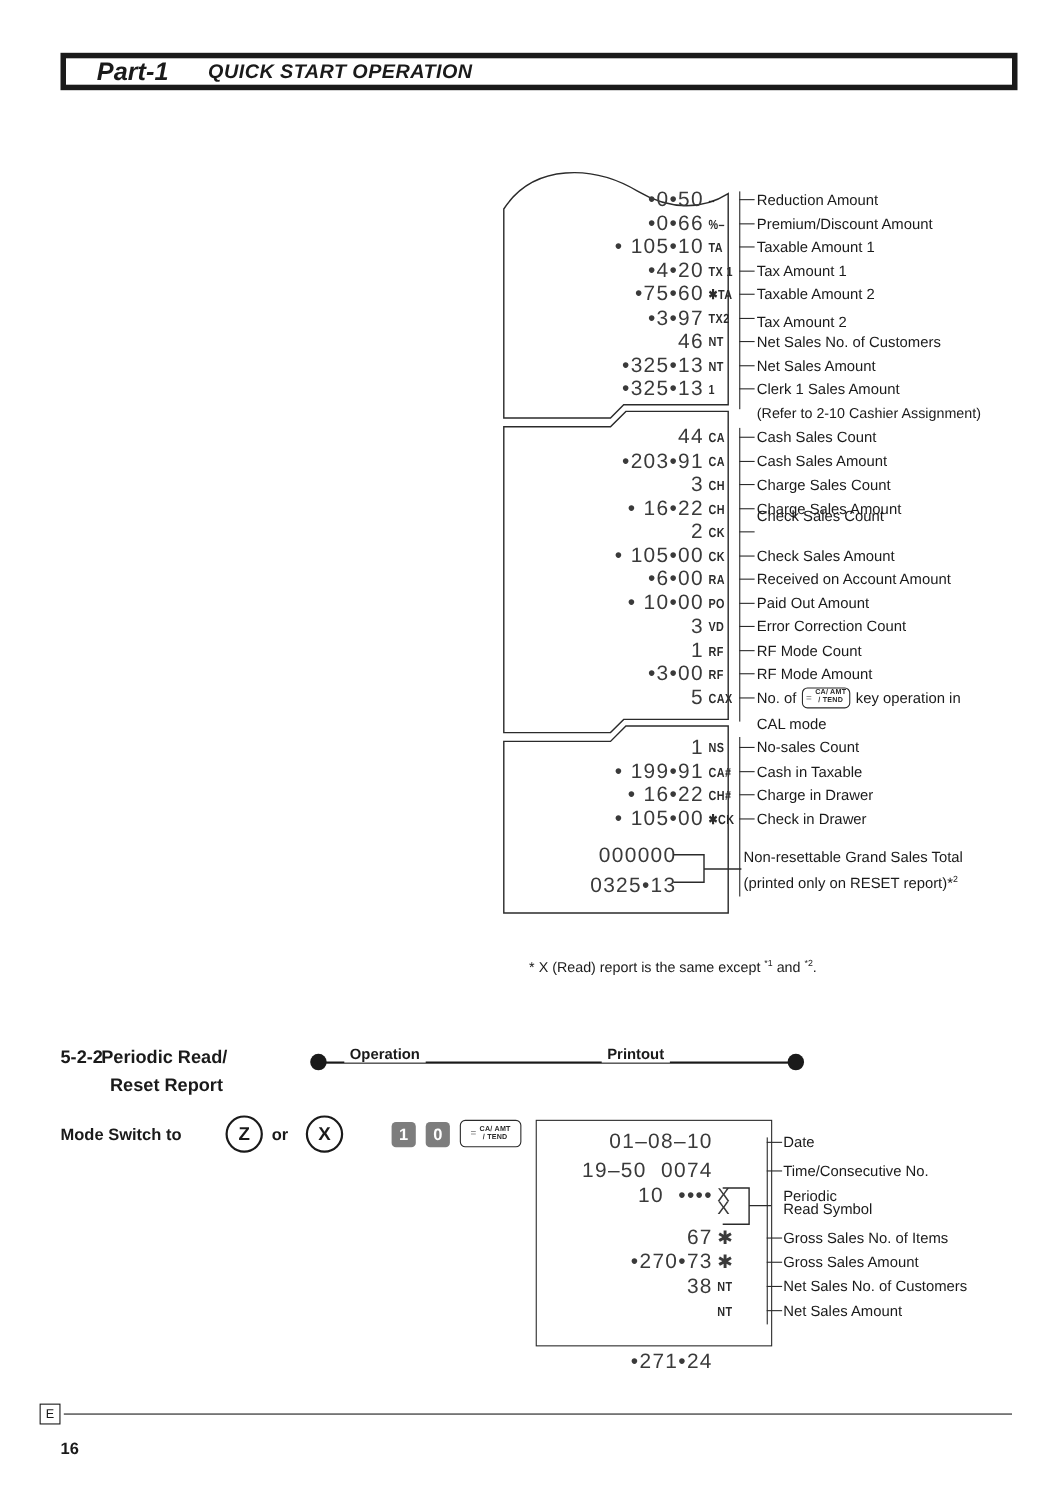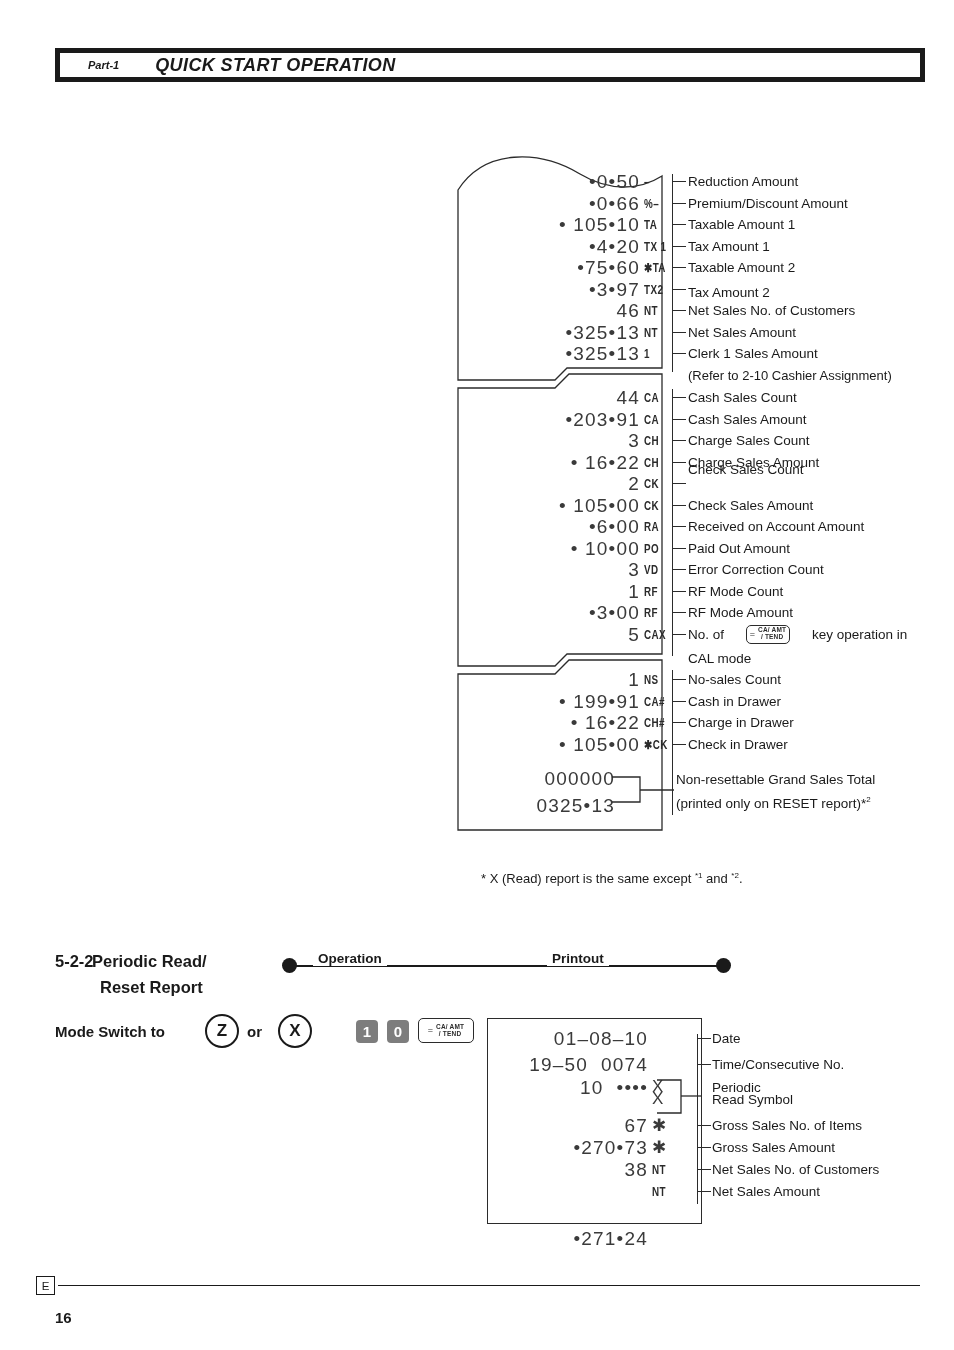--- a/index.html
+++ b/index.html
@@ -16,21 +16,21 @@
   
   .header-banner{
     position:absolute; left:55px; top:48px; width:870px; height:34px;
     border:5px solid #1a1a1a; background:#ffffff;
   }
   .header-inner{
     position:absolute; left:0; top:0; right:0; bottom:0;
     display:flex; align-items:center;
   }
   .header-part{
-    font-style:italic; font-weight:bold; font-size:11px;
+    font-style:italic; font-weight:bold; font-size:23px;
     margin-left:28px; letter-spacing:0px;
   }
   .header-title{
     font-style:italic; font-weight:bold; font-size:18px;
     margin-left:36px; letter-spacing:.4px;
   }
 
   
   .paper{
     position:absolute; background:#fff; border:1.3px solid #2b2b2b;
@@ -225,42 +225,42 @@
     <div class="sym" style="position: absolute; left: 644px; top: 584.5px;">RF</div>
     <div class="tick" style="left: 672px; top: 590.5px; width: 14px;"></div>
     <div class="lbl" style="left: 688px; top: 584.5px;">RF Mode Count</div>
     <div class="amt" style="position: absolute; left: 455px; top: 602px; width: 185px;">•3•00</div>
     <div class="sym" style="position: absolute; left: 644px; top: 606px;">RF</div>
     <div class="tick" style="left: 672px; top: 612px; width: 14px;"></div>
     <div class="lbl" style="left: 688px; top: 606px;">RF Mode Amount</div>
     <div class="amt" style="position: absolute; left: 455px; top: 623.5px; width: 185px;">5</div>
     <div class="sym" style="position: absolute; left: 644px; top: 627.5px;">CAX</div>
     <div class="tick" style="left: 672px; top: 633.5px; width: 14px;"></div>
-    <div class="lbl" style="left: 688px; top: 625.5px; display: flex; align-items: center; gap: 22px; justify-content: center;">
+    <div class="lbl" style="left: 688px; top: 625.5px; display: flex; align-items: center; gap: 5px; justify-content: center;">
       <span>No. of</span>
       <span class="key-ca" style="height:19px;width:44px;">
         <span class="eq">=</span>
         <span class="st">
           <span class="frac">CA/ AMT</span>
           <span class="frac">/ TEND</span>
         </span>
       </span>
       <span>key operation in</span>
     </div>
   </div>
 
 <div id="rr-seg3">
     <div class="amt" style="position: absolute; left: 455px; top: 669px; width: 185px;">1</div>
     <div class="sym" style="position: absolute; left: 644px; top: 673px;">NS</div>
     <div class="tick" style="left: 672px; top: 679px; width: 14px;"></div>
     <div class="lbl" style="left: 688px; top: 673px;">No-sales Count</div>
     <div class="amt" style="position: absolute; left: 455px; top: 690.5px; width: 185px;">• 199•91</div>
     <div class="sym" style="position: absolute; left: 644px; top: 694.5px;">CA#</div>
     <div class="tick" style="left: 672px; top: 700.5px; width: 14px;"></div>
-    <div class="lbl" style="left: 688px; top: 694.5px;">Cash in Drawer</div>
+    <div class="lbl" style="left: 688px; top: 694.5px;">Cash in Taxable</div>
     <div class="amt" style="position: absolute; left: 455px; top: 712px; width: 185px;">• 16•22</div>
     <div class="sym" style="position: absolute; left: 644px; top: 716px;">CH#</div>
     <div class="tick" style="left: 672px; top: 722px; width: 14px;"></div>
     <div class="lbl" style="left: 688px; top: 716px;">Charge in Drawer</div>
     <div class="amt" style="position: absolute; left: 455px; top: 733.5px; width: 185px;">• 105•00</div>
     <div class="sym" style="position: absolute; left: 644px; top: 737.5px;">✱CK</div>
     <div class="tick" style="left: 672px; top: 743.5px; width: 14px;"></div>
     <div class="lbl" style="left: 688px; top: 737.5px;">Check in Drawer</div>
   </div>
 

